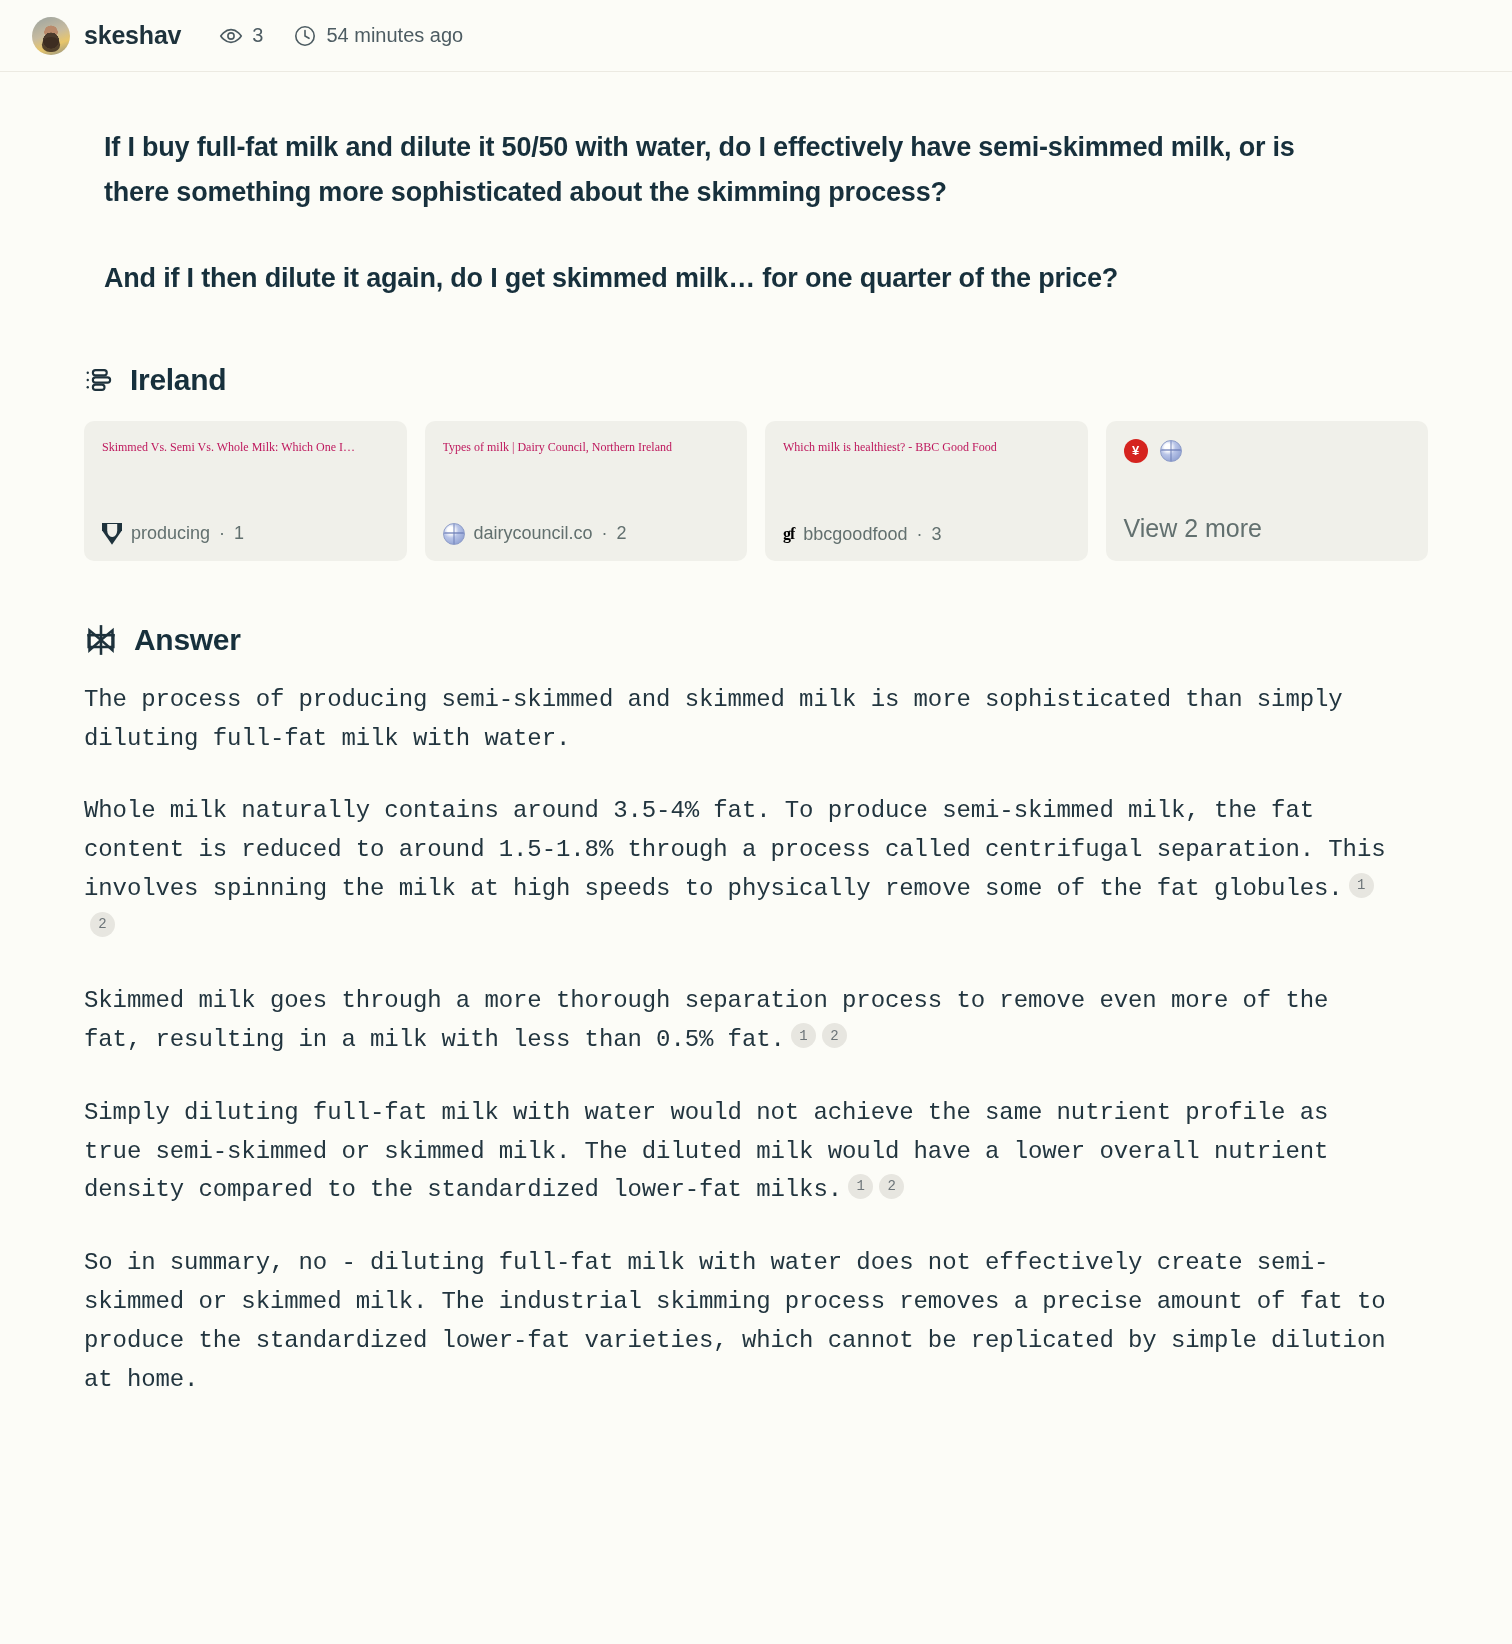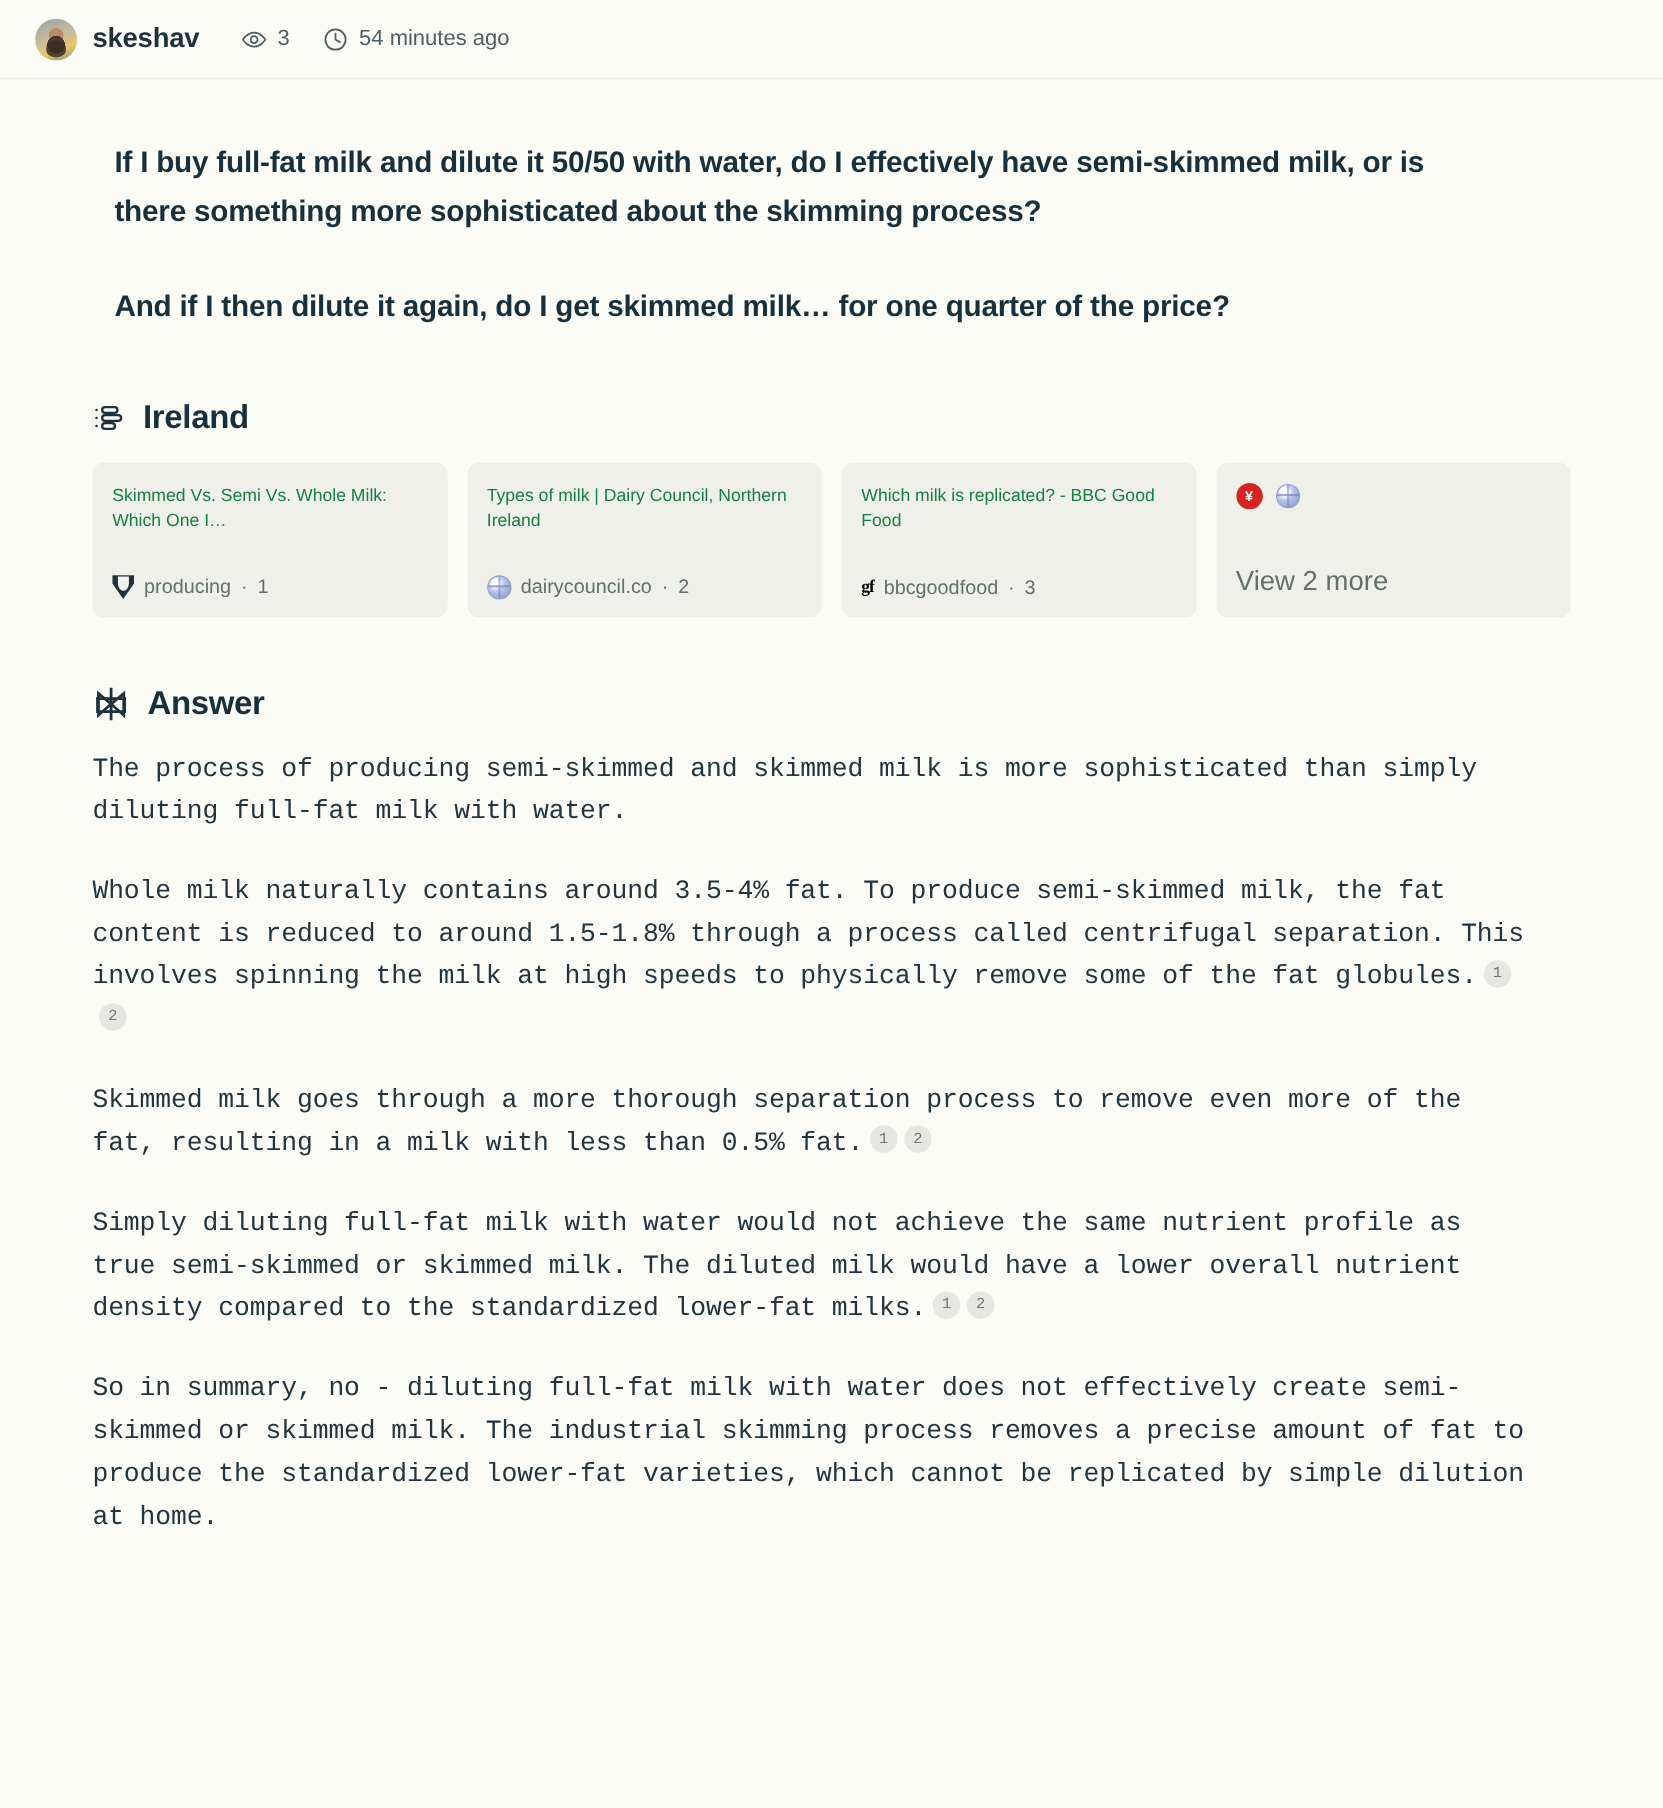--- a/index.html
+++ b/index.html
@@ -94,26 +94,27 @@
     background: #f0f0ea;
     border-radius: 10px;
     padding: 18px 18px 16px 18px;
     min-height: 140px;
     display: flex;
     flex-direction: column;
     justify-content: space-between;
     cursor: pointer;
   }
   .source-title {
-    font-size: 16px;
+    font-size: 12px;
     line-height: 1.45;
-    color: #15803d;
+    color: #be185d;
     font-weight: 500;
     overflow: hidden;
     display: -webkit-box;
+    font-family: Liberation Serif, serif;
     -webkit-line-clamp: 2;
     -webkit-box-orient: vertical;
   }
   .source-foot {
     display: flex;
     align-items: center;
     gap: 9px;
     margin-top: 16px;
     font-size: 18px;
     color: #62706f;
@@ -273,21 +274,21 @@
       <div class="source-title">Types of milk | Dairy Council, Northern Ireland</div>
       <div class="source-foot">
         <span class="fav-globe"></span>
         <span>dairycouncil.co</span>
         <span>·</span>
         <span>2</span>
       </div>
     </div>
 
     <div class="source-card">
-      <div class="source-title">Which milk is replicated? - BBC Good Food</div>
+      <div class="source-title">Which milk is healthiest? - BBC Good Food</div>
       <div class="source-foot">
         <span class="fav-bbcgf">gf</span>
         <span>bbcgoodfood</span>
         <span>·</span>
         <span>3</span>
       </div>
     </div>
 
     <div class="more-card">
       <div class="more-icons">

